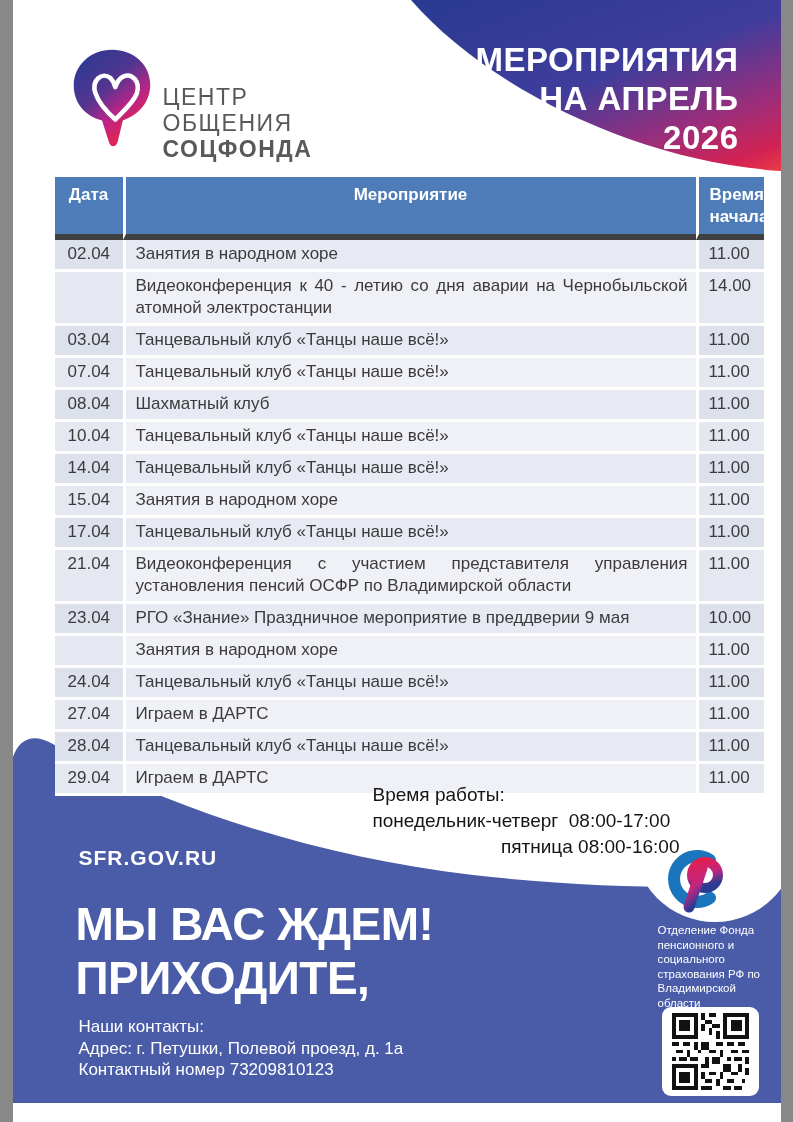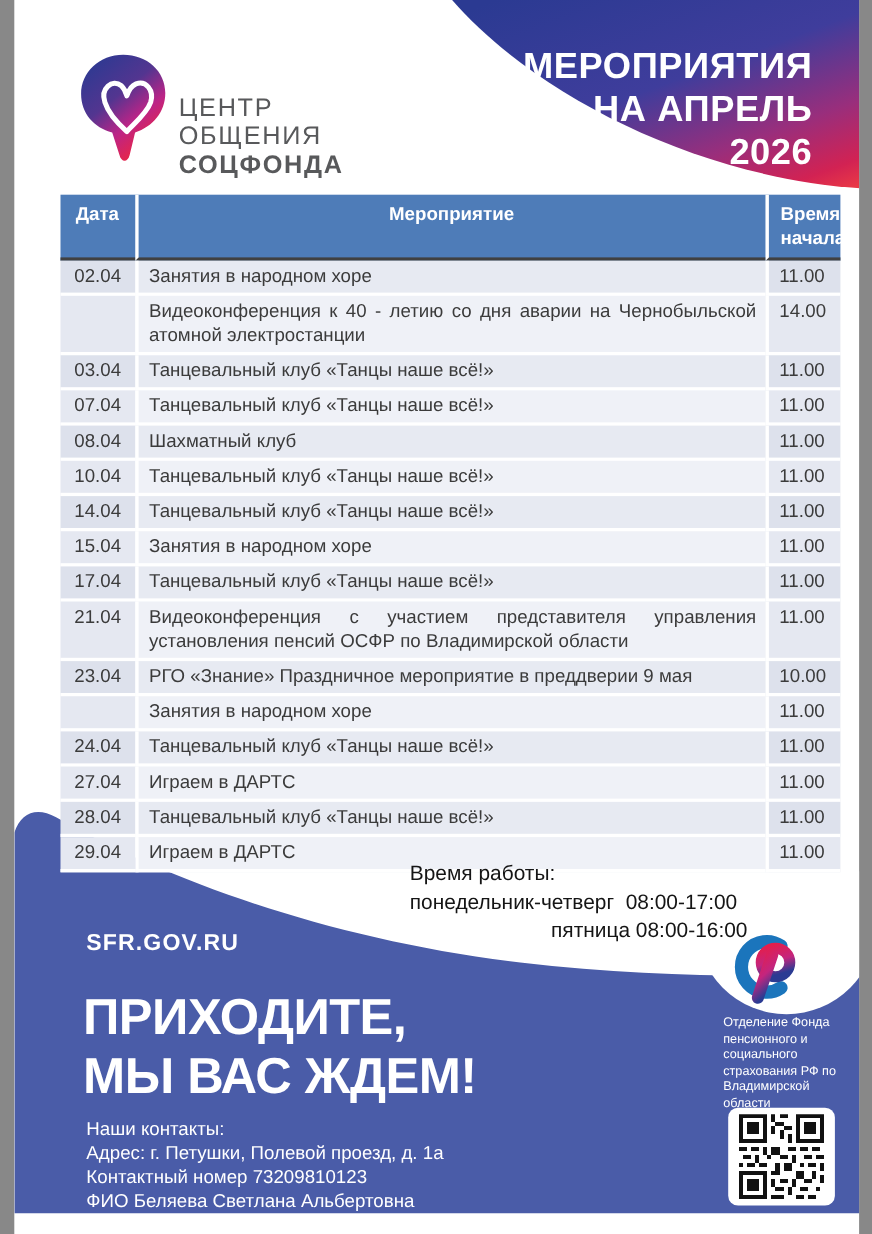--- a/index.html
+++ b/index.html
@@ -36,21 +36,21 @@
     padding:7px 5px 6px; vertical-align:top; line-height:22px;
   }
   table.events th.h-date  { text-align:center; }
   table.events th.h-event { text-align:center; }
   table.events th.h-time  { text-align:left; padding-left:11px; height:51px; }
   table.events td {
     font-size:17px; color:#3b3b3b; line-height:22px;
     padding:3px 8px 4px 10px; vertical-align:top;
     border-bottom:3px solid #fff;
   }
-  table.events th { border-bottom:3px solid #404040; }
+  table.events th { border-bottom:6px solid #404040; }
   table.events td.c2, table.events td.c3, table.events th.b2, table.events th.b3 { border-left:3px solid #fff; }
   table.events td.c1 { padding-left:13px; }
   
   tbody tr:nth-child(odd)  td      { background:#e7eaf2; }
   tbody tr:nth-child(odd)  td.c1,
   tbody tr:nth-child(odd)  td.c3   { background:#dde1ec; }
   tbody tr:nth-child(even) td      { background:#eff1f7; }
   tbody tr:nth-child(even) td.c1,
   tbody tr:nth-child(even) td.c3   { background:#e5e8f1; }
   td.justify { text-align:justify; }
@@ -234,31 +234,30 @@
     <g transform="translate(645,135)">
       <path d="M52,10 A23,23 0 1 0 52,48" stroke="#1b75bc" stroke-width="12" fill="none" stroke-linecap="round"></path>
       <circle cx="47" cy="25" r="13" stroke="url(#pGrad)" stroke-width="10" fill="none"></circle>
       <line x1="44" y1="18" x2="31" y2="57" stroke="url(#pGrad)" stroke-width="11" stroke-linecap="round"></line>
     </g>
   </svg>
 
   <div class="site">SFR.GOV.RU</div>
 
   <div class="big-heading">
+    <div>МЫ ВАС ЖДЕМ!</div>
     <div>ПРИХОДИТЕ,</div>
-    <div>МЫ ВАС ЖДЕМ!</div>
   </div>
 
   <div class="department">Отделение Фонда пенсионного и социального страхования РФ по Владимирской области</div>
 
   <div class="contacts">
     <div>Наши контакты:</div>
     <div>Адрес: г. Петушки, Полевой проезд, д. 1а</div>
     <div>Контактный номер 73209810123</div>
-    <div>ФИО Беляева Светлана Альбертовна</div>
   </div>
 
   <div class="qr-tile">
     <svg viewBox="0 0 21 21" shape-rendering="crispEdges" aria-hidden="true">
       <g fill="#111111">
 
         <path d="M0,0h7v7h-7z" fill="#111"></path>
           <path d="M1,1h5v5h-5z" fill="#fff"></path>
           <path d="M2,2h3v3h-3z" fill="#111"></path>
         <path d="M14,0h7v7h-7z" fill="#111"></path>

